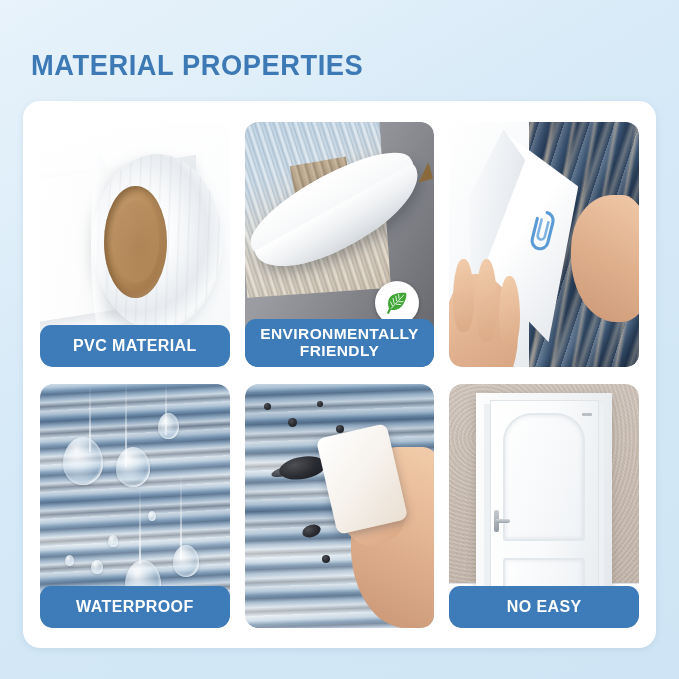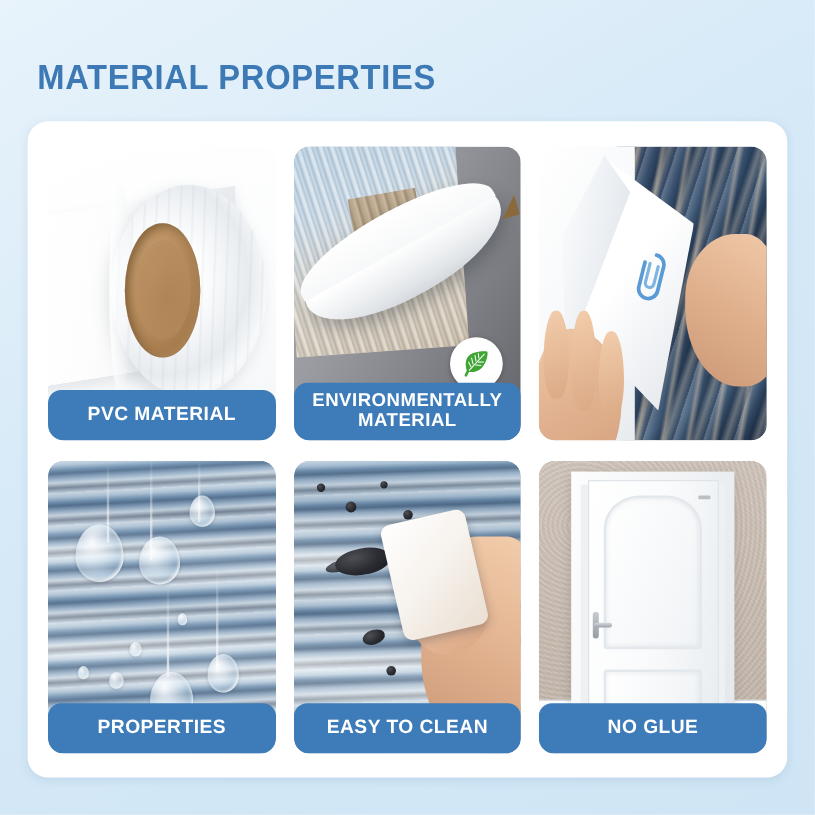--- a/index.html
+++ b/index.html
@@ -433,21 +433,21 @@
                 <path d="M8.4 15.6 L6.6 11.8"></path>
                 <path d="M12.4 14.2 L16.8 14.6"></path>
                 <path name="v" d="M14.8 11.8 L19.0 11.6"></path>
               </g>
             </svg>
           </div>
         </div>
         <div class="tile-label two-line">
           <span>
             <span>ENVIRONMENTALLY</span><br>
-            <span>MATERIAL</span>
+            <span>FRIENDLY</span>
           </span>
         </div>
       </div>
 
       <div class="tile">
         <div class="tile-photo">
           <div class="sa-bg"></div>
           <div class="sa-marble">
               <div class="sa-marble-veins"></div>
             </div>
@@ -480,41 +480,38 @@
           <div class="drop" style="left:40%; top:26%; width:34px; height:40px;"></div>
           <div class="drop" style="left:62%; top:12%; width:21px; height:26px;"></div>
           <div class="drop" style="left:45%; top:72%; width:36px; height:44px;"></div>
           <div class="drop" style="left:70%; top:66%; width:26px; height:32px;"></div>
           <div class="drop" style="left:13%; top:70%; width:9px;  height:11px;"></div>
           <div class="drop" style="left:27%; top:72%; width:12px; height:14px;"></div>
           <div class="drop" style="left:36%; top:62%; width:10px; height:12px;"></div>
           <div class="drop" style="left:57%; top:52%; width:8px;  height:10px;"></div>
         </div>
         <div class="tile-label">
-          <span>PROPERTIES</span>
+          <span>WATERPROOF</span>
         </div>
       </div>
 
       <div class="tile">
         <div class="tile-photo">
           <div class="stripe-bg lower"></div>
           <div class="stain" style="left:10%; top:8%;  width:7px;  height:7px;"></div>
           <div class="stain" style="left:23%; top:14%; width:9px;  height:9px;"></div>
           <div class="stain" style="left:38%; top:7%;  width:6px;  height:6px;"></div>
           <div class="stain" style="left:48%; top:17%; width:8px;  height:8px;"></div>
           <div class="stain" style="left:30%; top:58%; width:19px; height:12px; transform:rotate(-18deg);"></div>
           <div class="stain" style="left:41%; top:70%; width:8px;  height:8px;"></div>
           <div class="stain" style="left:14%; top:34%; width:26px; height:9px;  transform:rotate(-16deg); opacity:.85;"></div>
           <div class="stain" style="left:18%; top:30%; width:46px; height:22px; border-radius:48% 52% 44% 56%; transform:rotate(-12deg);"></div>
           <div class="clean-hand"></div>
           <div class="clean-thumb"></div>
           <div class="cloth" style="left:43%; top:19%; width:38%; height:40%;"></div>
-        </div>
-        <div class="tile-label">
-          <span>EASY TO CLEAN</span>
         </div>
       </div>
 
       <div class="tile">
         <div class="tile-photo">
           <div class="door-bg"></div>
           <div class="door-wall-tex"></div>
           <div class="door-baseboard-l"></div>
           <div class="door-baseboard-r"></div>
           <div class="door-frame">
@@ -522,19 +519,19 @@
             <div class="door-leaf">
               <div class="door-panel-top"></div>
               <div class="door-panel-bot"></div>
               <div class="door-handle-base"></div>
               <div class="door-handle"></div>
             </div>
             <div class="door-latch"></div>
           </div>
         </div>
         <div class="tile-label">
-          <span>NO GLUE</span>
+          <span>NO EASY</span>
         </div>
       </div>
 
     </div>
   </div>
 </div>
 
 </body></html>

